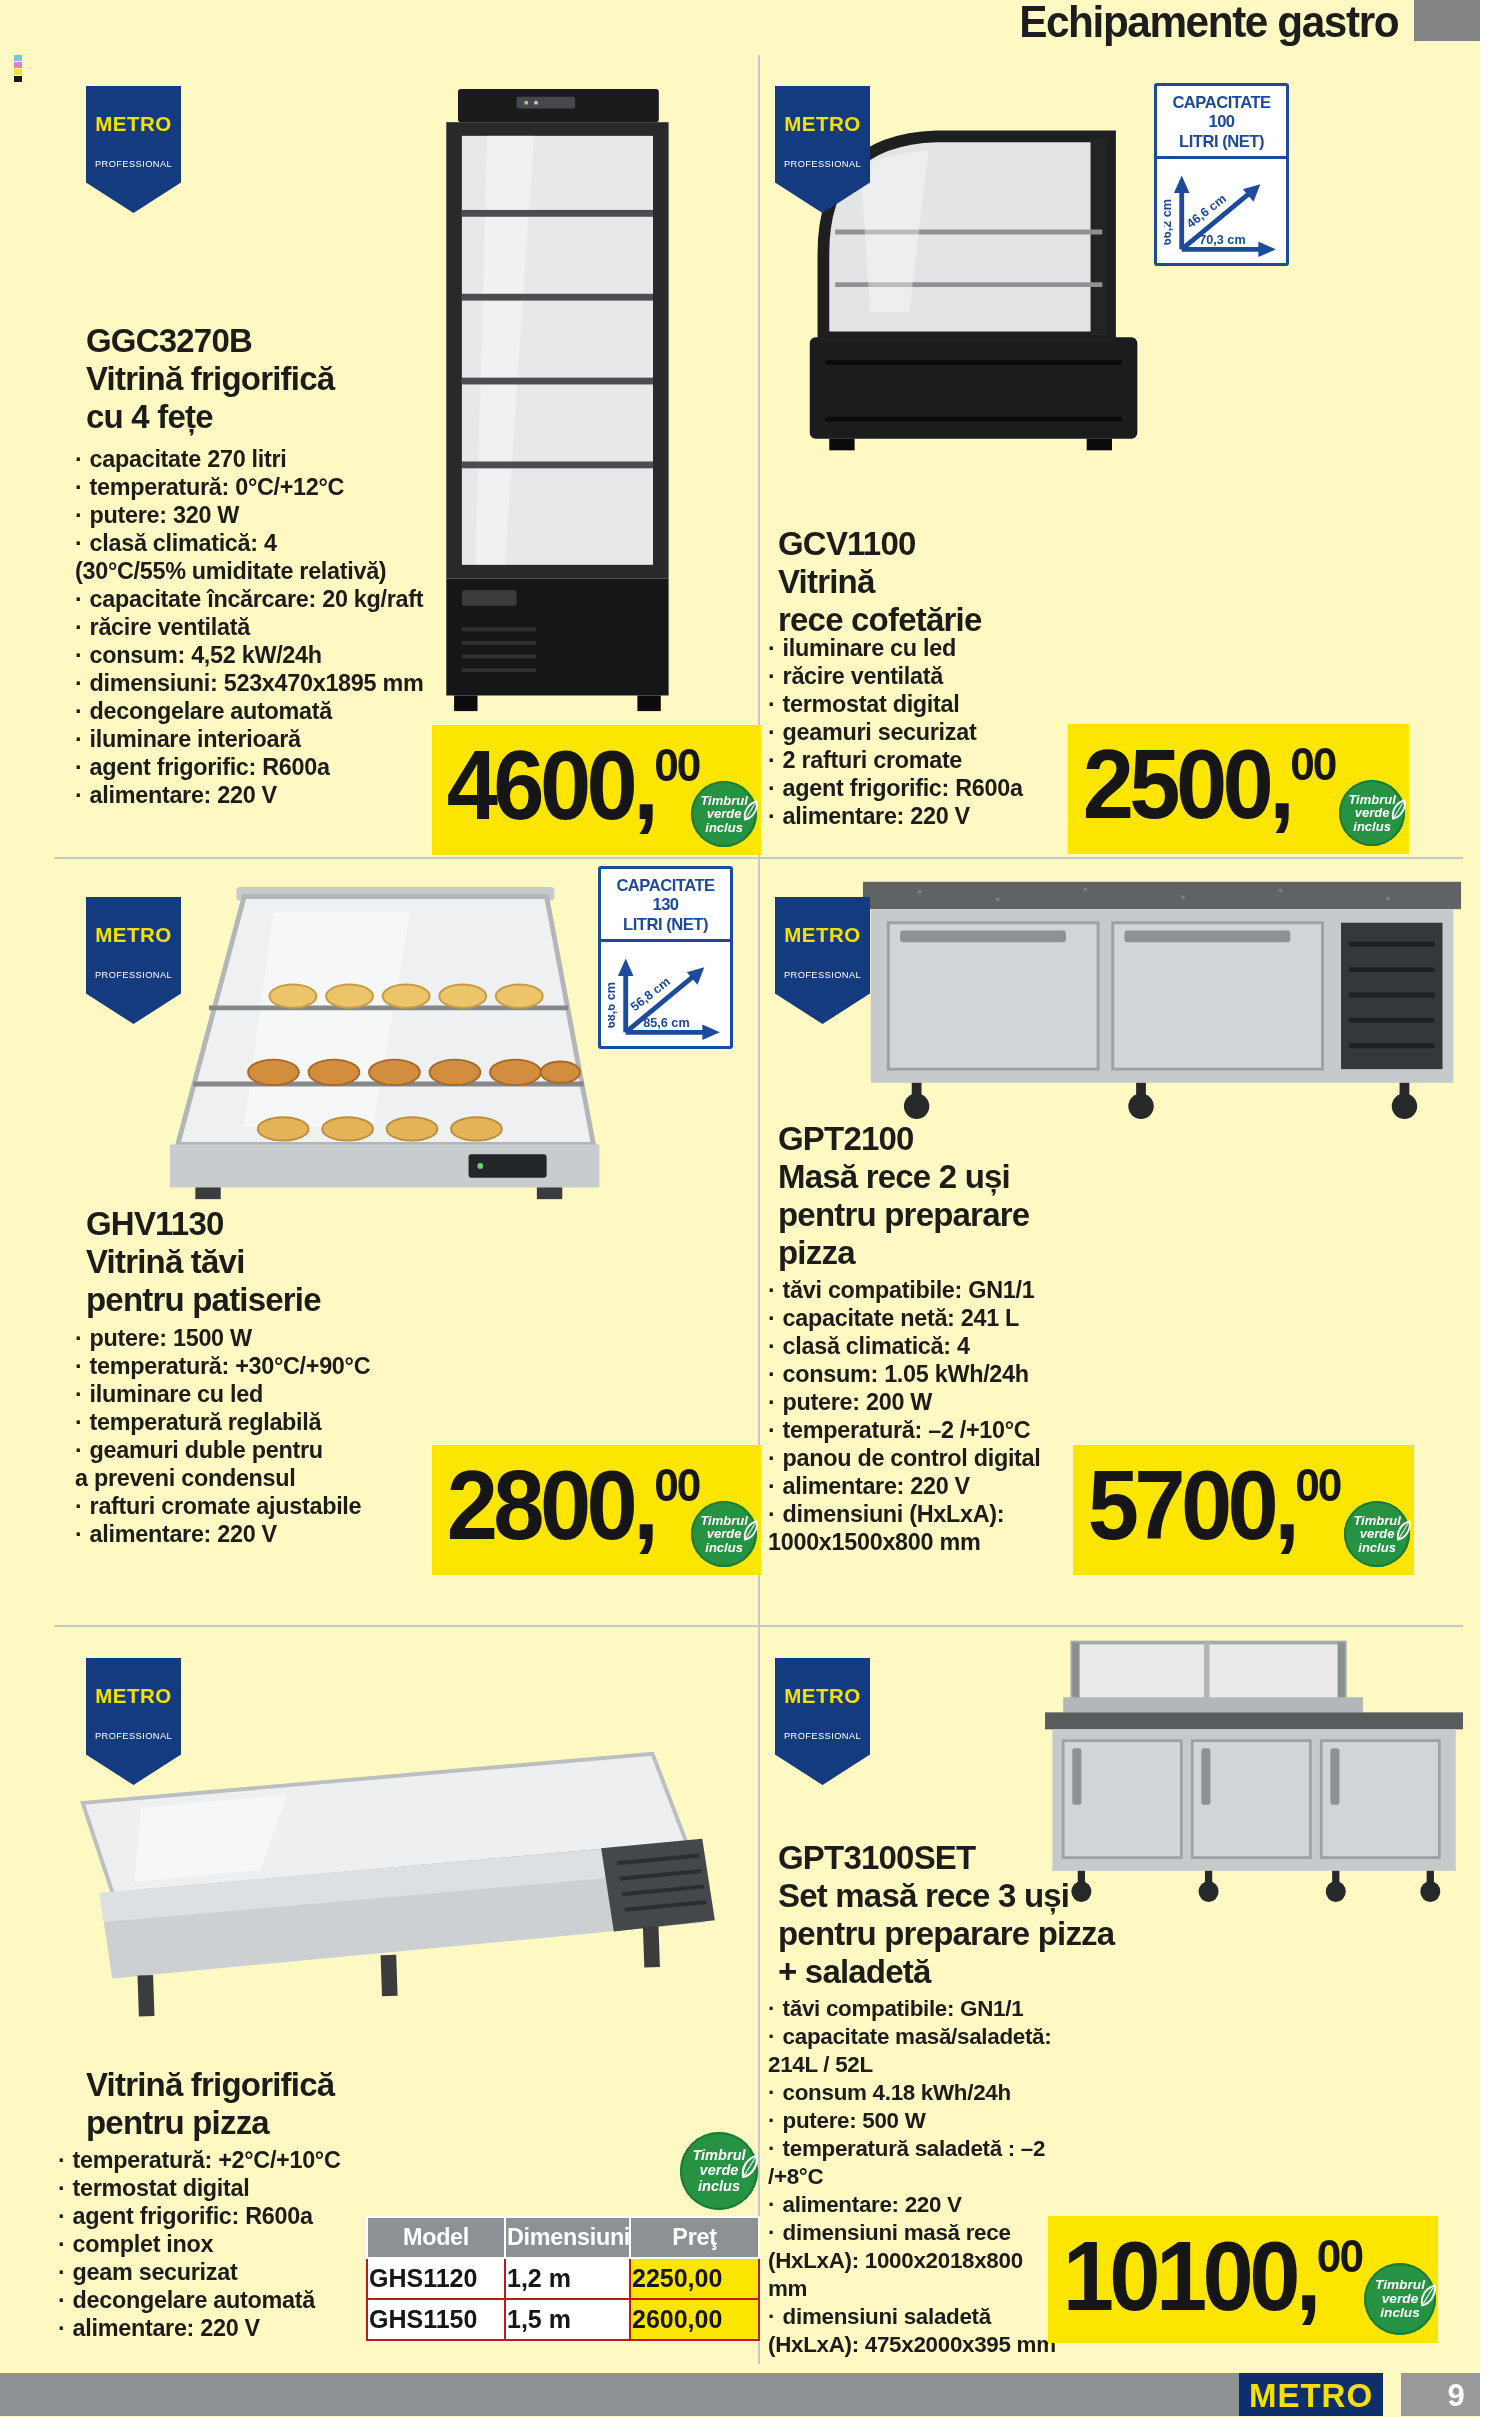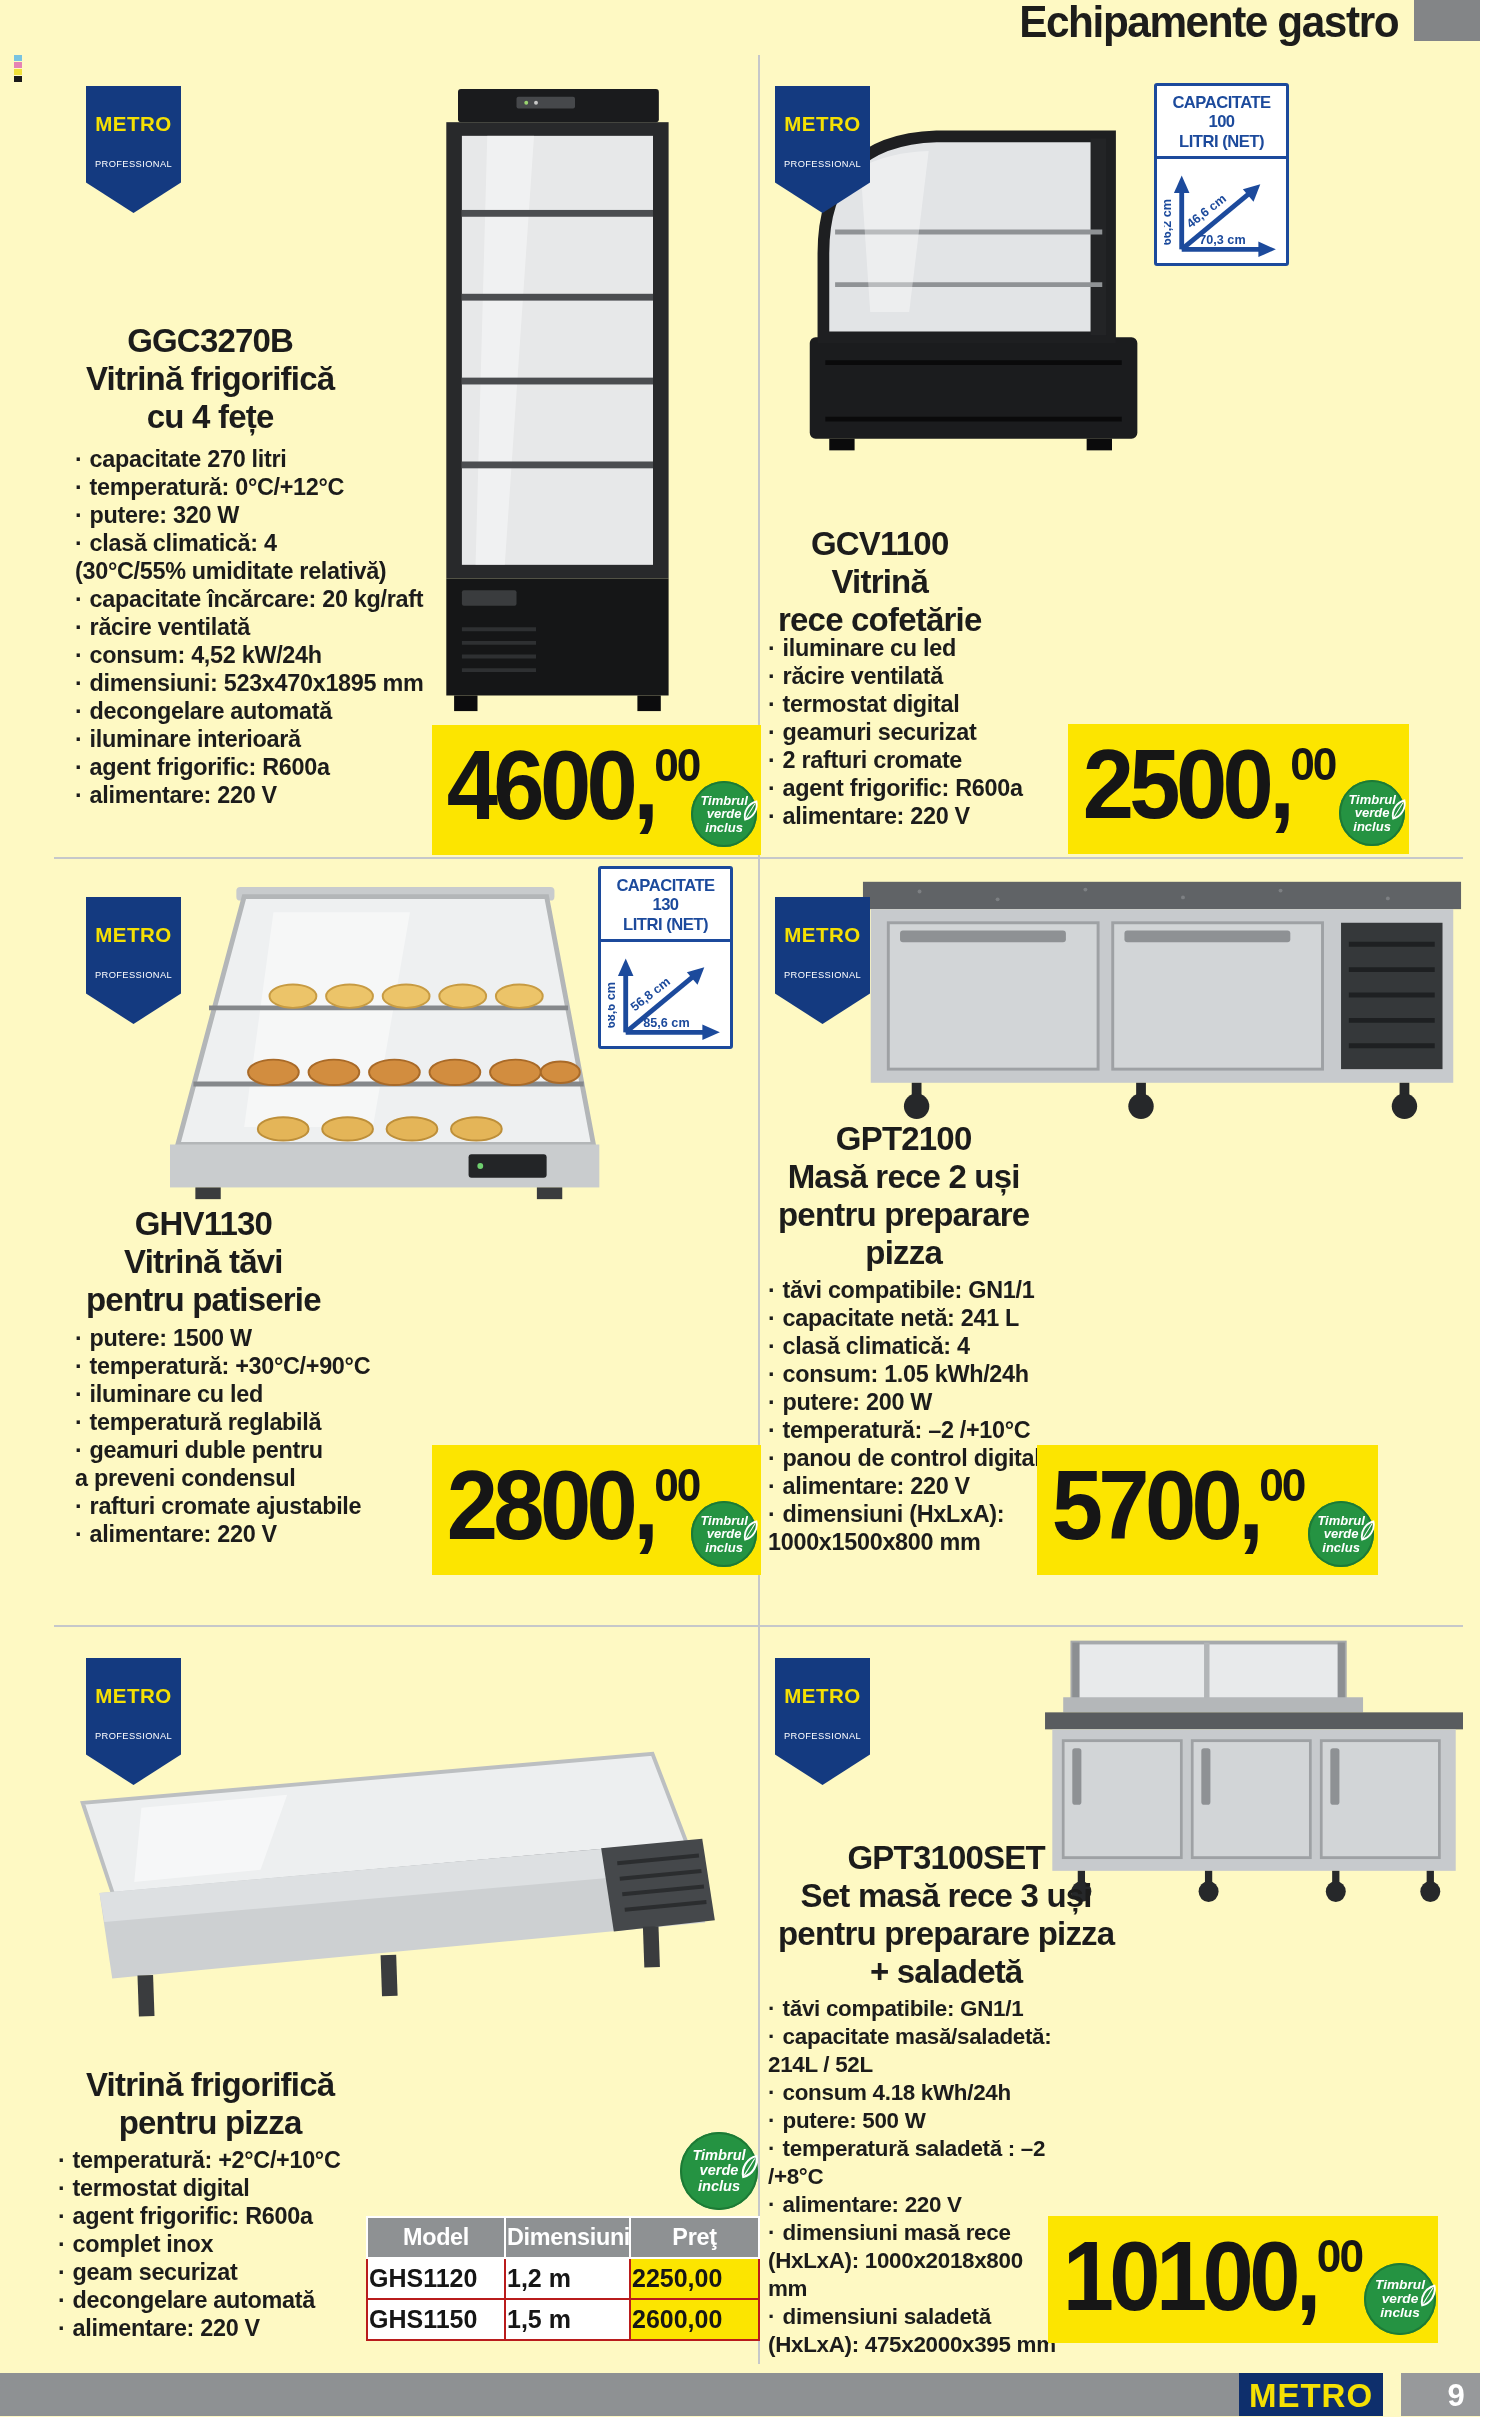--- a/index.html
+++ b/index.html
@@ -20,21 +20,21 @@
   .metro-badge .p{margin-top:23.4px;font-size:9.3px;color:#fff;letter-spacing:0.4px;}
 
   
   .cap-badge{position:absolute;width:129px;background:#fff;border:3.9px solid #1c4a9c;border-radius:3px;z-index:6;}
   .cap-badge .t{padding:6.8px 2px 4.9px;text-align:center;color:#1c4a9c;font-weight:700;font-size:16.6px;
     line-height:19.5px;border-bottom:3.9px solid #1c4a9c;letter-spacing:-0.5px;}
   .cap-badge svg{display:block;margin:2.9px auto 2px;}
   .cap-badge text{font-family:"Liberation Sans",sans-serif;font-weight:700;font-size:13px;fill:#1c4a9c;}
 
   
-  .headline{position:absolute;font-size:33px;font-weight:700;line-height:38px;letter-spacing:-0.8px;z-index:4;text-align:center;}
+  .headline{position:absolute;font-size:33px;font-weight:700;line-height:38px;letter-spacing:-0.8px;z-index:4;}
   .features{position:absolute;list-style:none;margin:0;padding:0;font-size:23.4px;line-height:28px;
     font-weight:700;letter-spacing:-0.3px;z-index:4;}
   .features .dot{display:inline-block;width:14.6px;}
   .features .dot:empty{width:0;}
 
   
   .price{position:absolute;background:#fce500;z-index:4;}
   .pwrap{display:flex;align-items:flex-start;transform:scaleX(.94);transform-origin:0 0;padding:5.9px 0 0 15.6px;}
   .price .num{font-weight:700;font-size:98px;line-height:109px;letter-spacing:-4.9px;color:#161616;}
   .price .sup{font-weight:700;font-size:47px;line-height:1;letter-spacing:-2px;margin-top:9.8px;color:#161616;}
@@ -406,21 +406,21 @@
 
       <li><span class="dot">·</span><span>panou de control digital</span></li>
 
       <li><span class="dot">·</span><span>alimentare: 220 V</span></li>
 
       <li><span class="dot">·</span><span>dimensiuni (HxLxA):</span></li>
 
       <li><span class="dot"></span><span>1000x1500x800 mm</span></li>
     </ul>
 
-  <div class="price" style="left:1037px;top:1445px;width:341px;height:130px;text-align:center;">
+  <div class="price" style="left:1073px;top:1445px;width:341px;height:130px;text-align:center;">
     <div class="pwrap">
       <span class="num">5700,</span>
       <span class="sup">00</span>
     </div>
     <div class="stamp" style="right:3.9px;bottom:7.8px;width:66px;height:66px;font-size:13px;">
       <span>Timbrul</span>
       <span>verde</span>
       <span>inclus</span>
       <svg class="leaf" width="15.6" height="25" viewBox="0 0 24 40">
         <path d="M12 3 C21 12 21 28 12 37 C3 28 3 12 12 3 Z" fill="none" stroke="#fff" stroke-width="3"></path>

